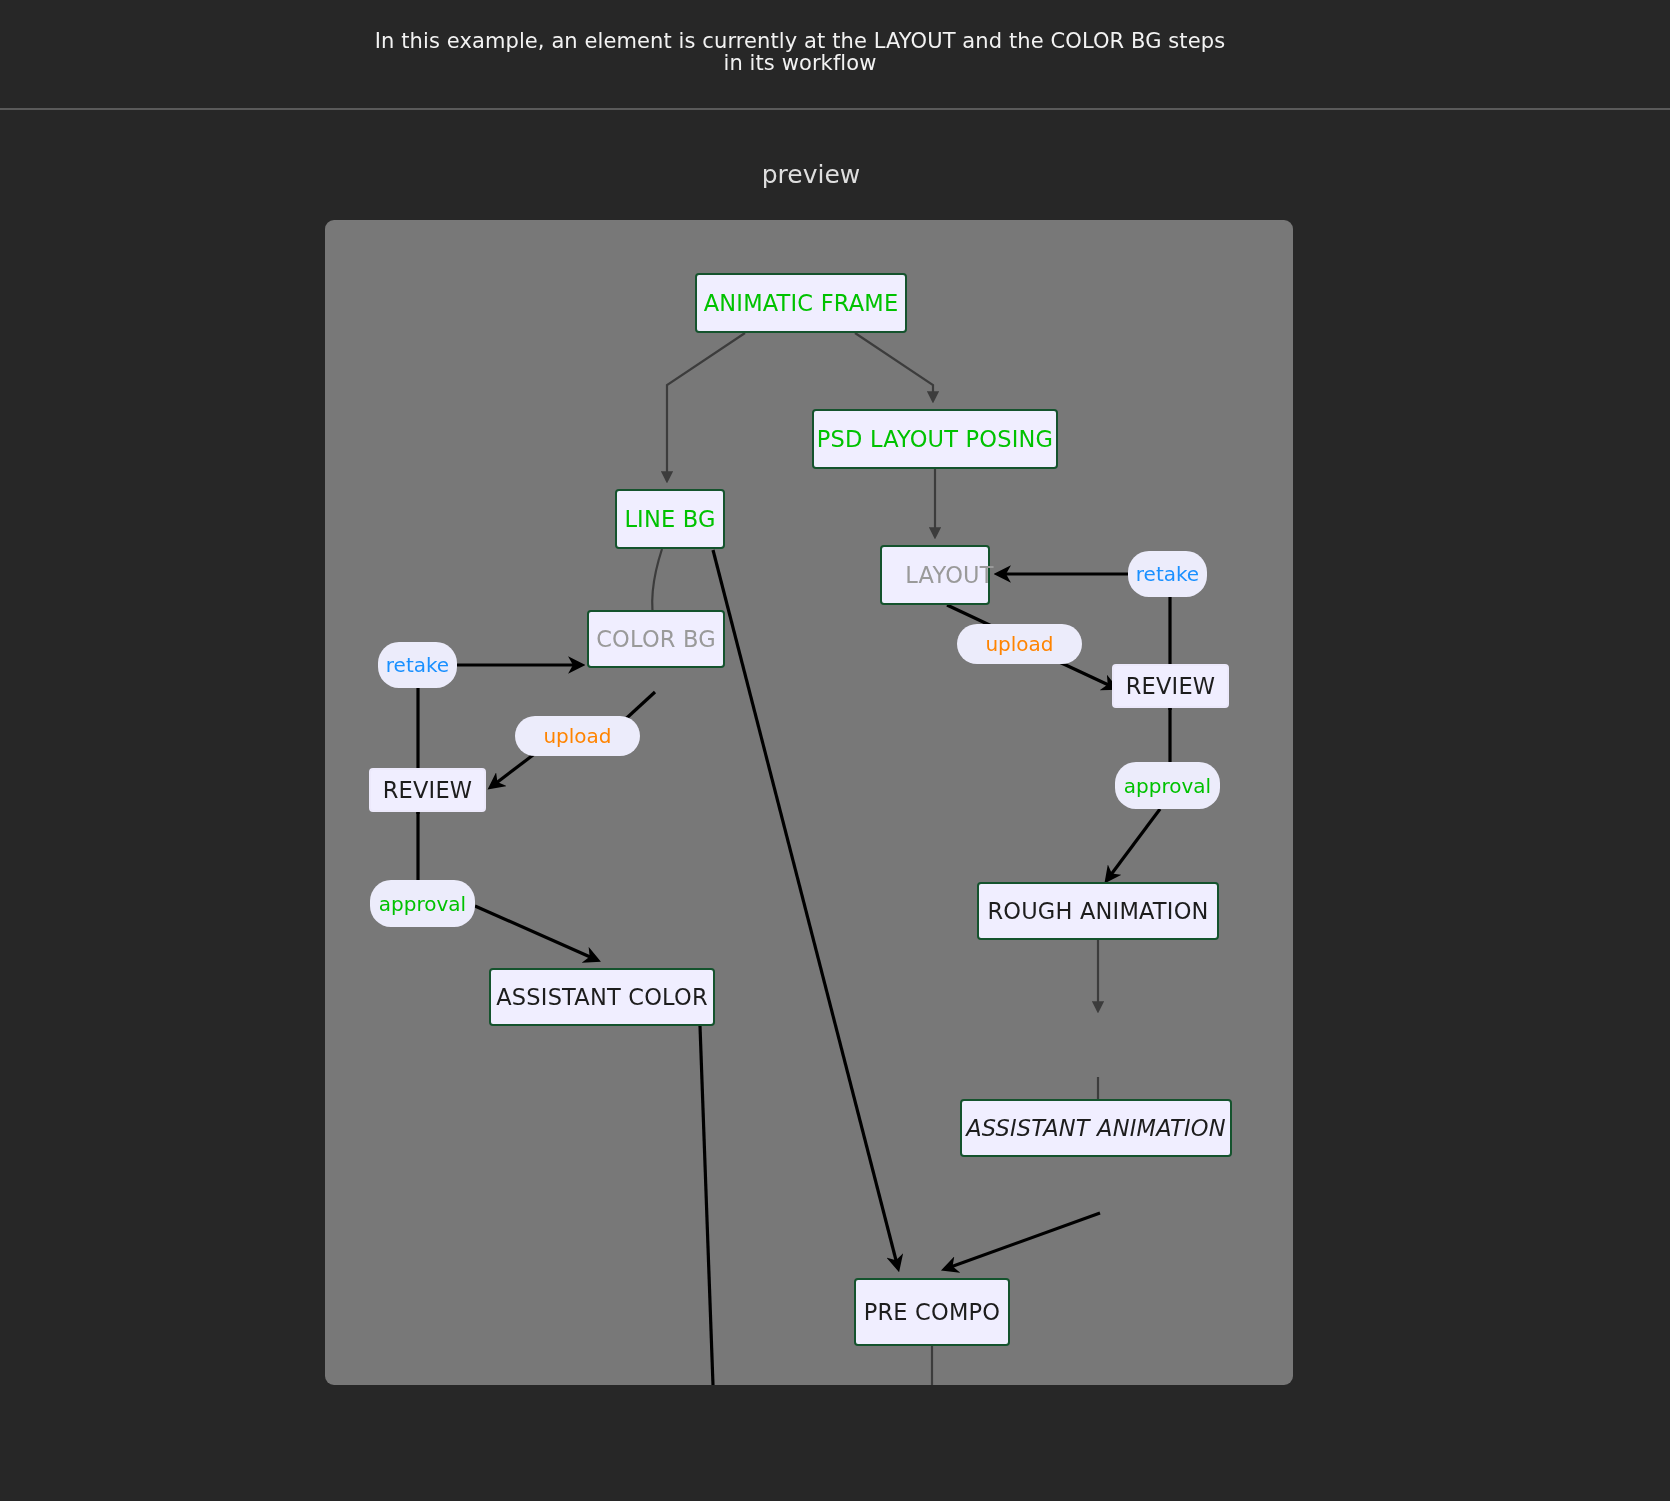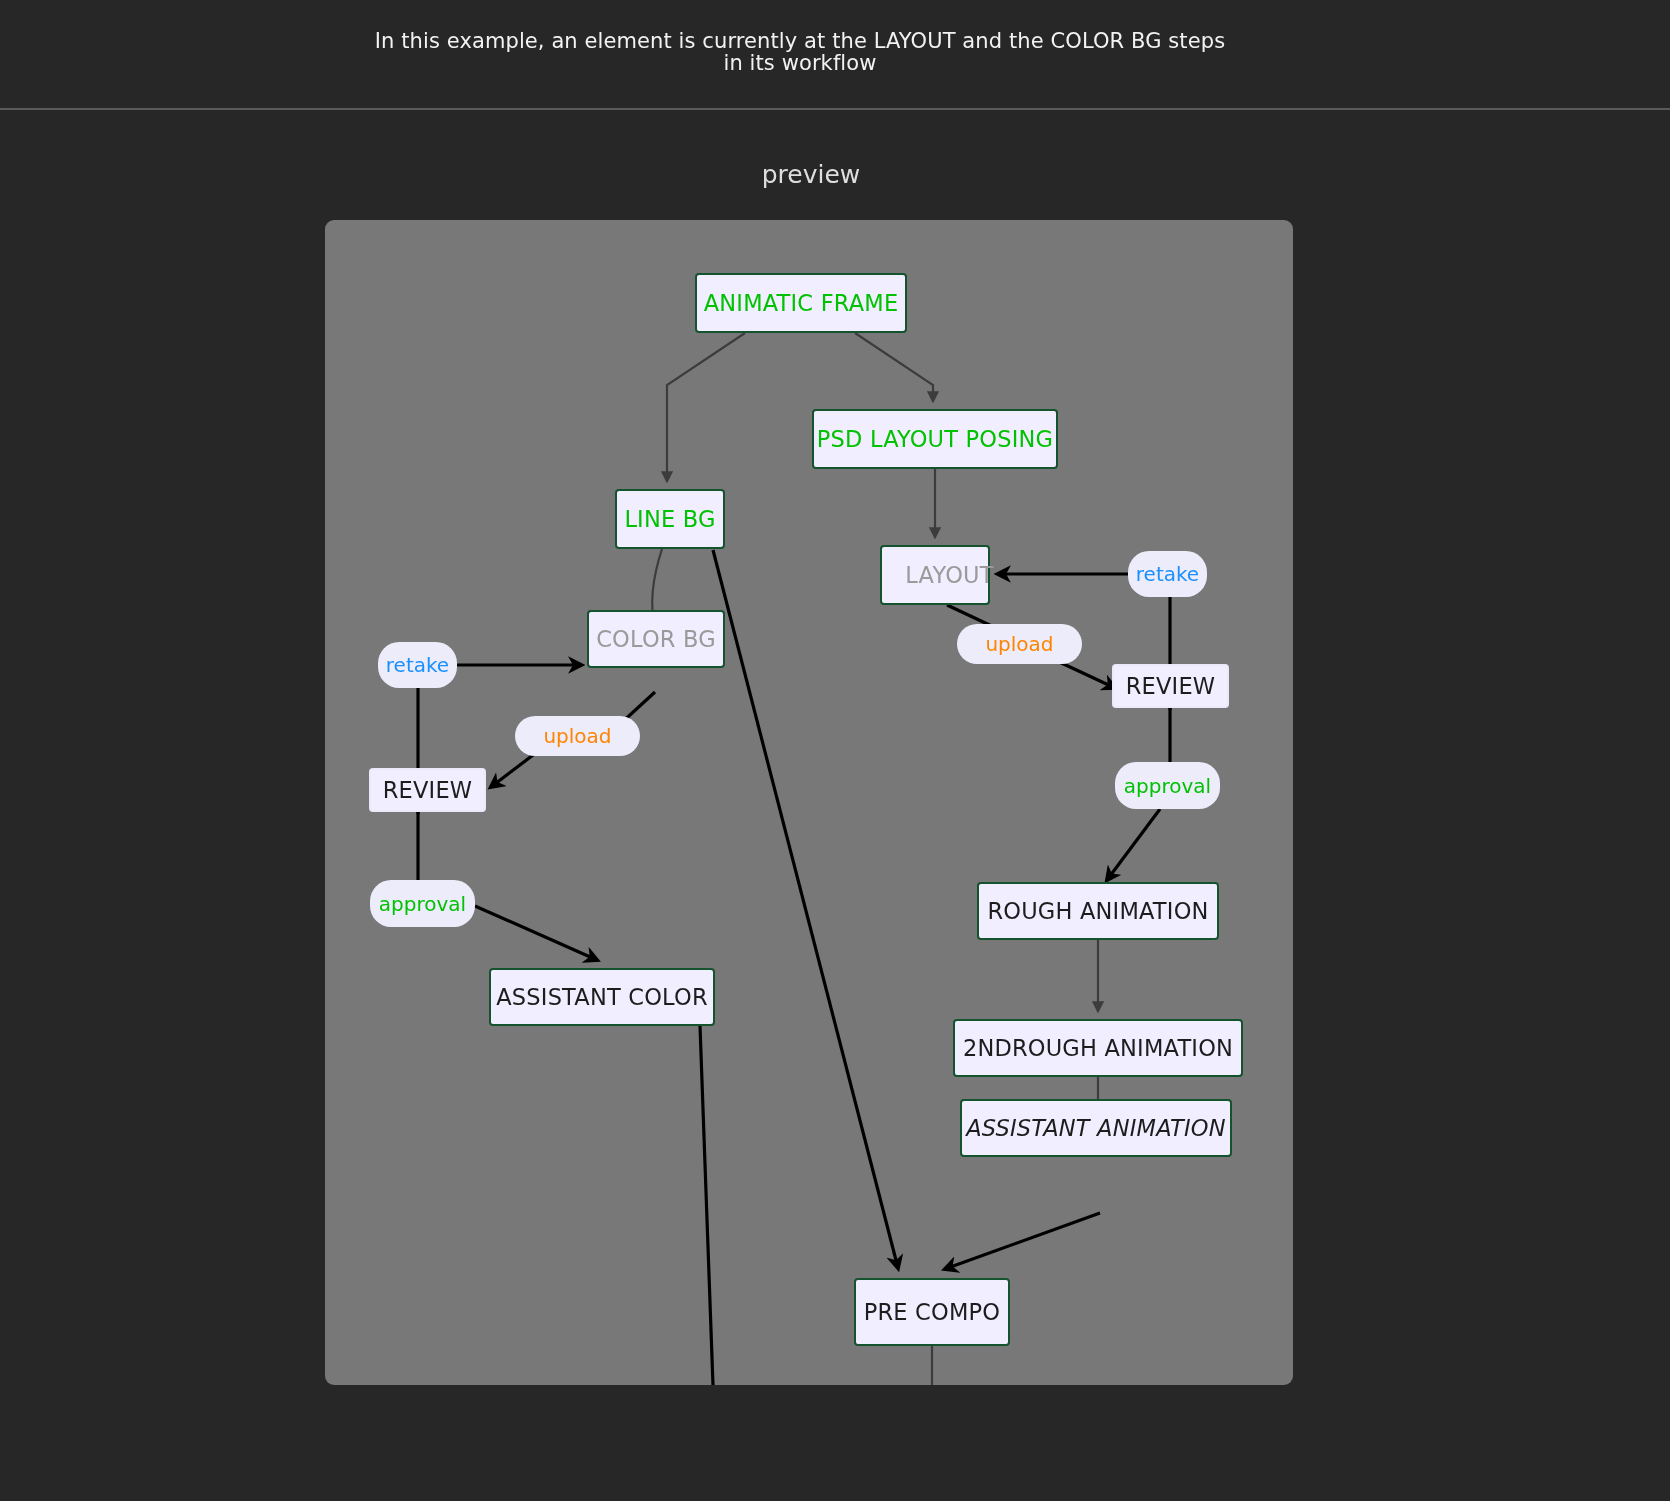--- a/index.html
+++ b/index.html
@@ -192,20 +192,19 @@
     <div class="pill orange" style="left:190px; top:496px; width:125px; height:40px;">upload</div>
 
     <div class="node black" style="left:44px; top:548px; width:117px; height:44px; border-color:#ece9fb;">REVIEW</div>
 
     <div class="pill green" style="left:45px; top:660px; width:105px; height:47px;">approval</div>
 
     <div class="node black" style="left:652px; top:662px; width:242px; height:58px;">ROUGH ANIMATION</div>
 
     <div class="node black" style="left:164px; top:748px; width:226px; height:58px;">ASSISTANT COLOR</div>
 
-    <div class="node black" style="left:628px; top:799px; width:290px; height:58px;">2NDROUGH ANIMATION</div>
 
     <div class="node black" style="left:635px; top:879px; width:272px; height:58px;font-style:italic;">ASSISTANT ANIMATION</div>
 
     <div class="node black" style="left:529px; top:1058px; width:156px; height:68px;">PRE COMPO</div>
 
   </div>
 </div>
 
 </body></html>

